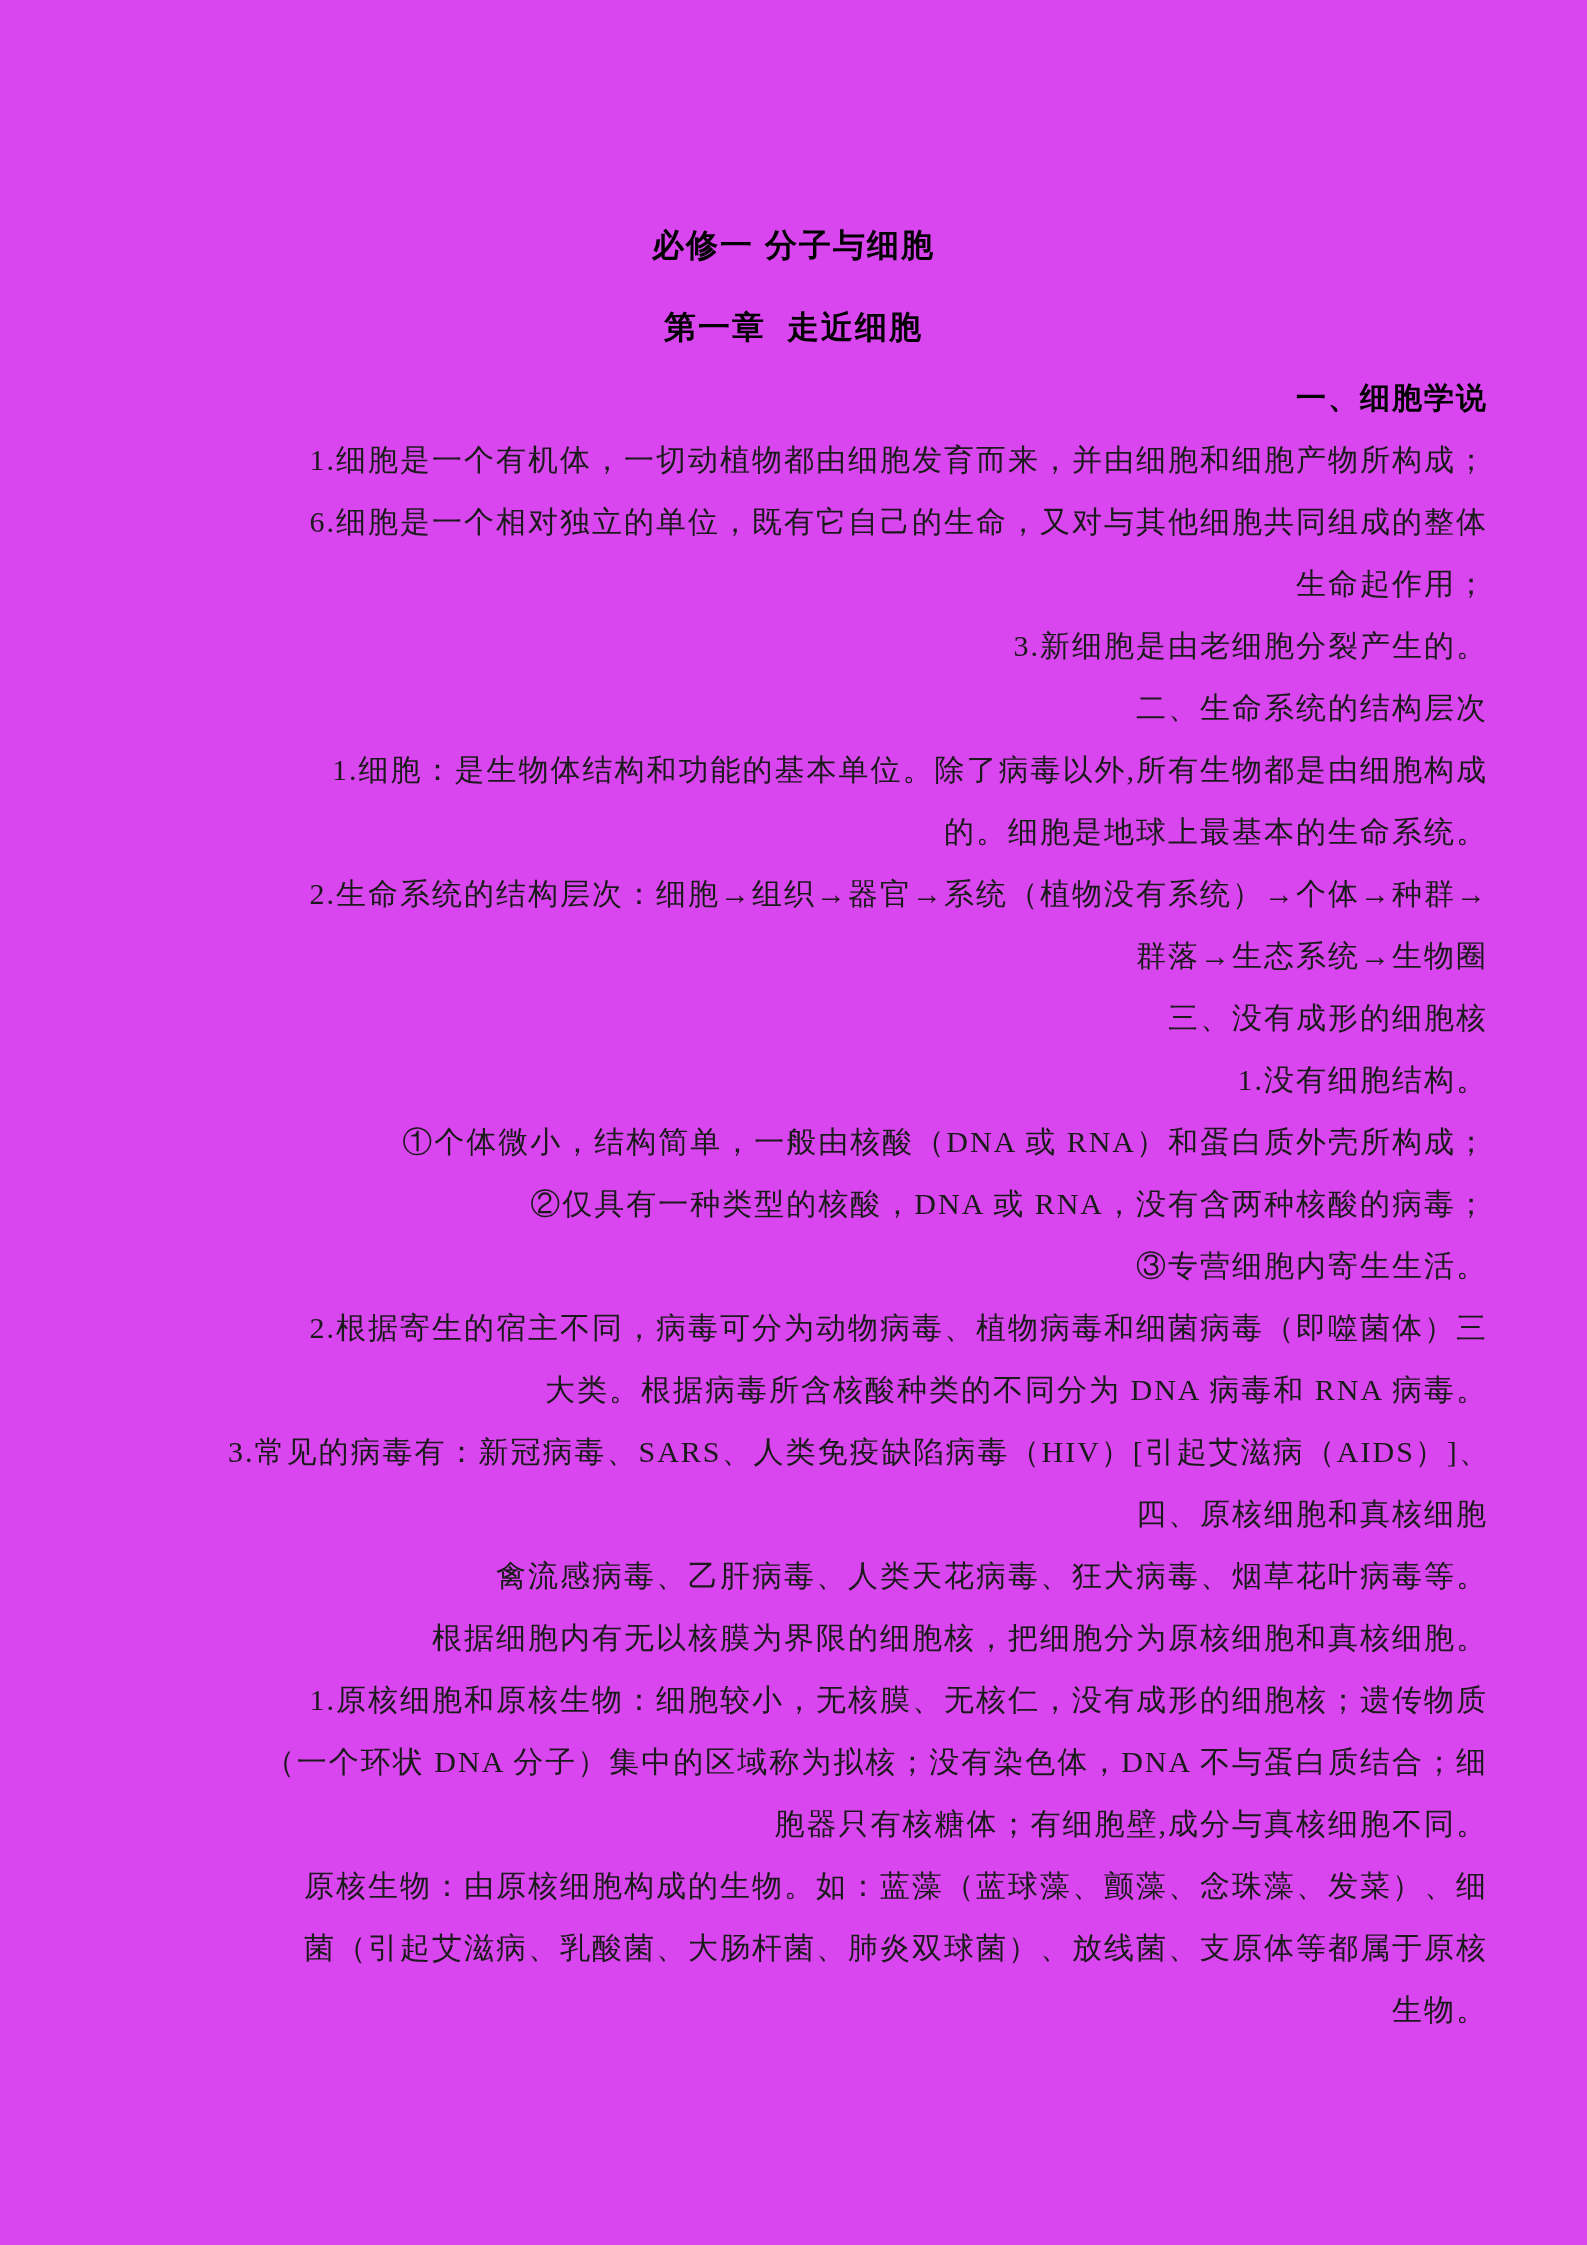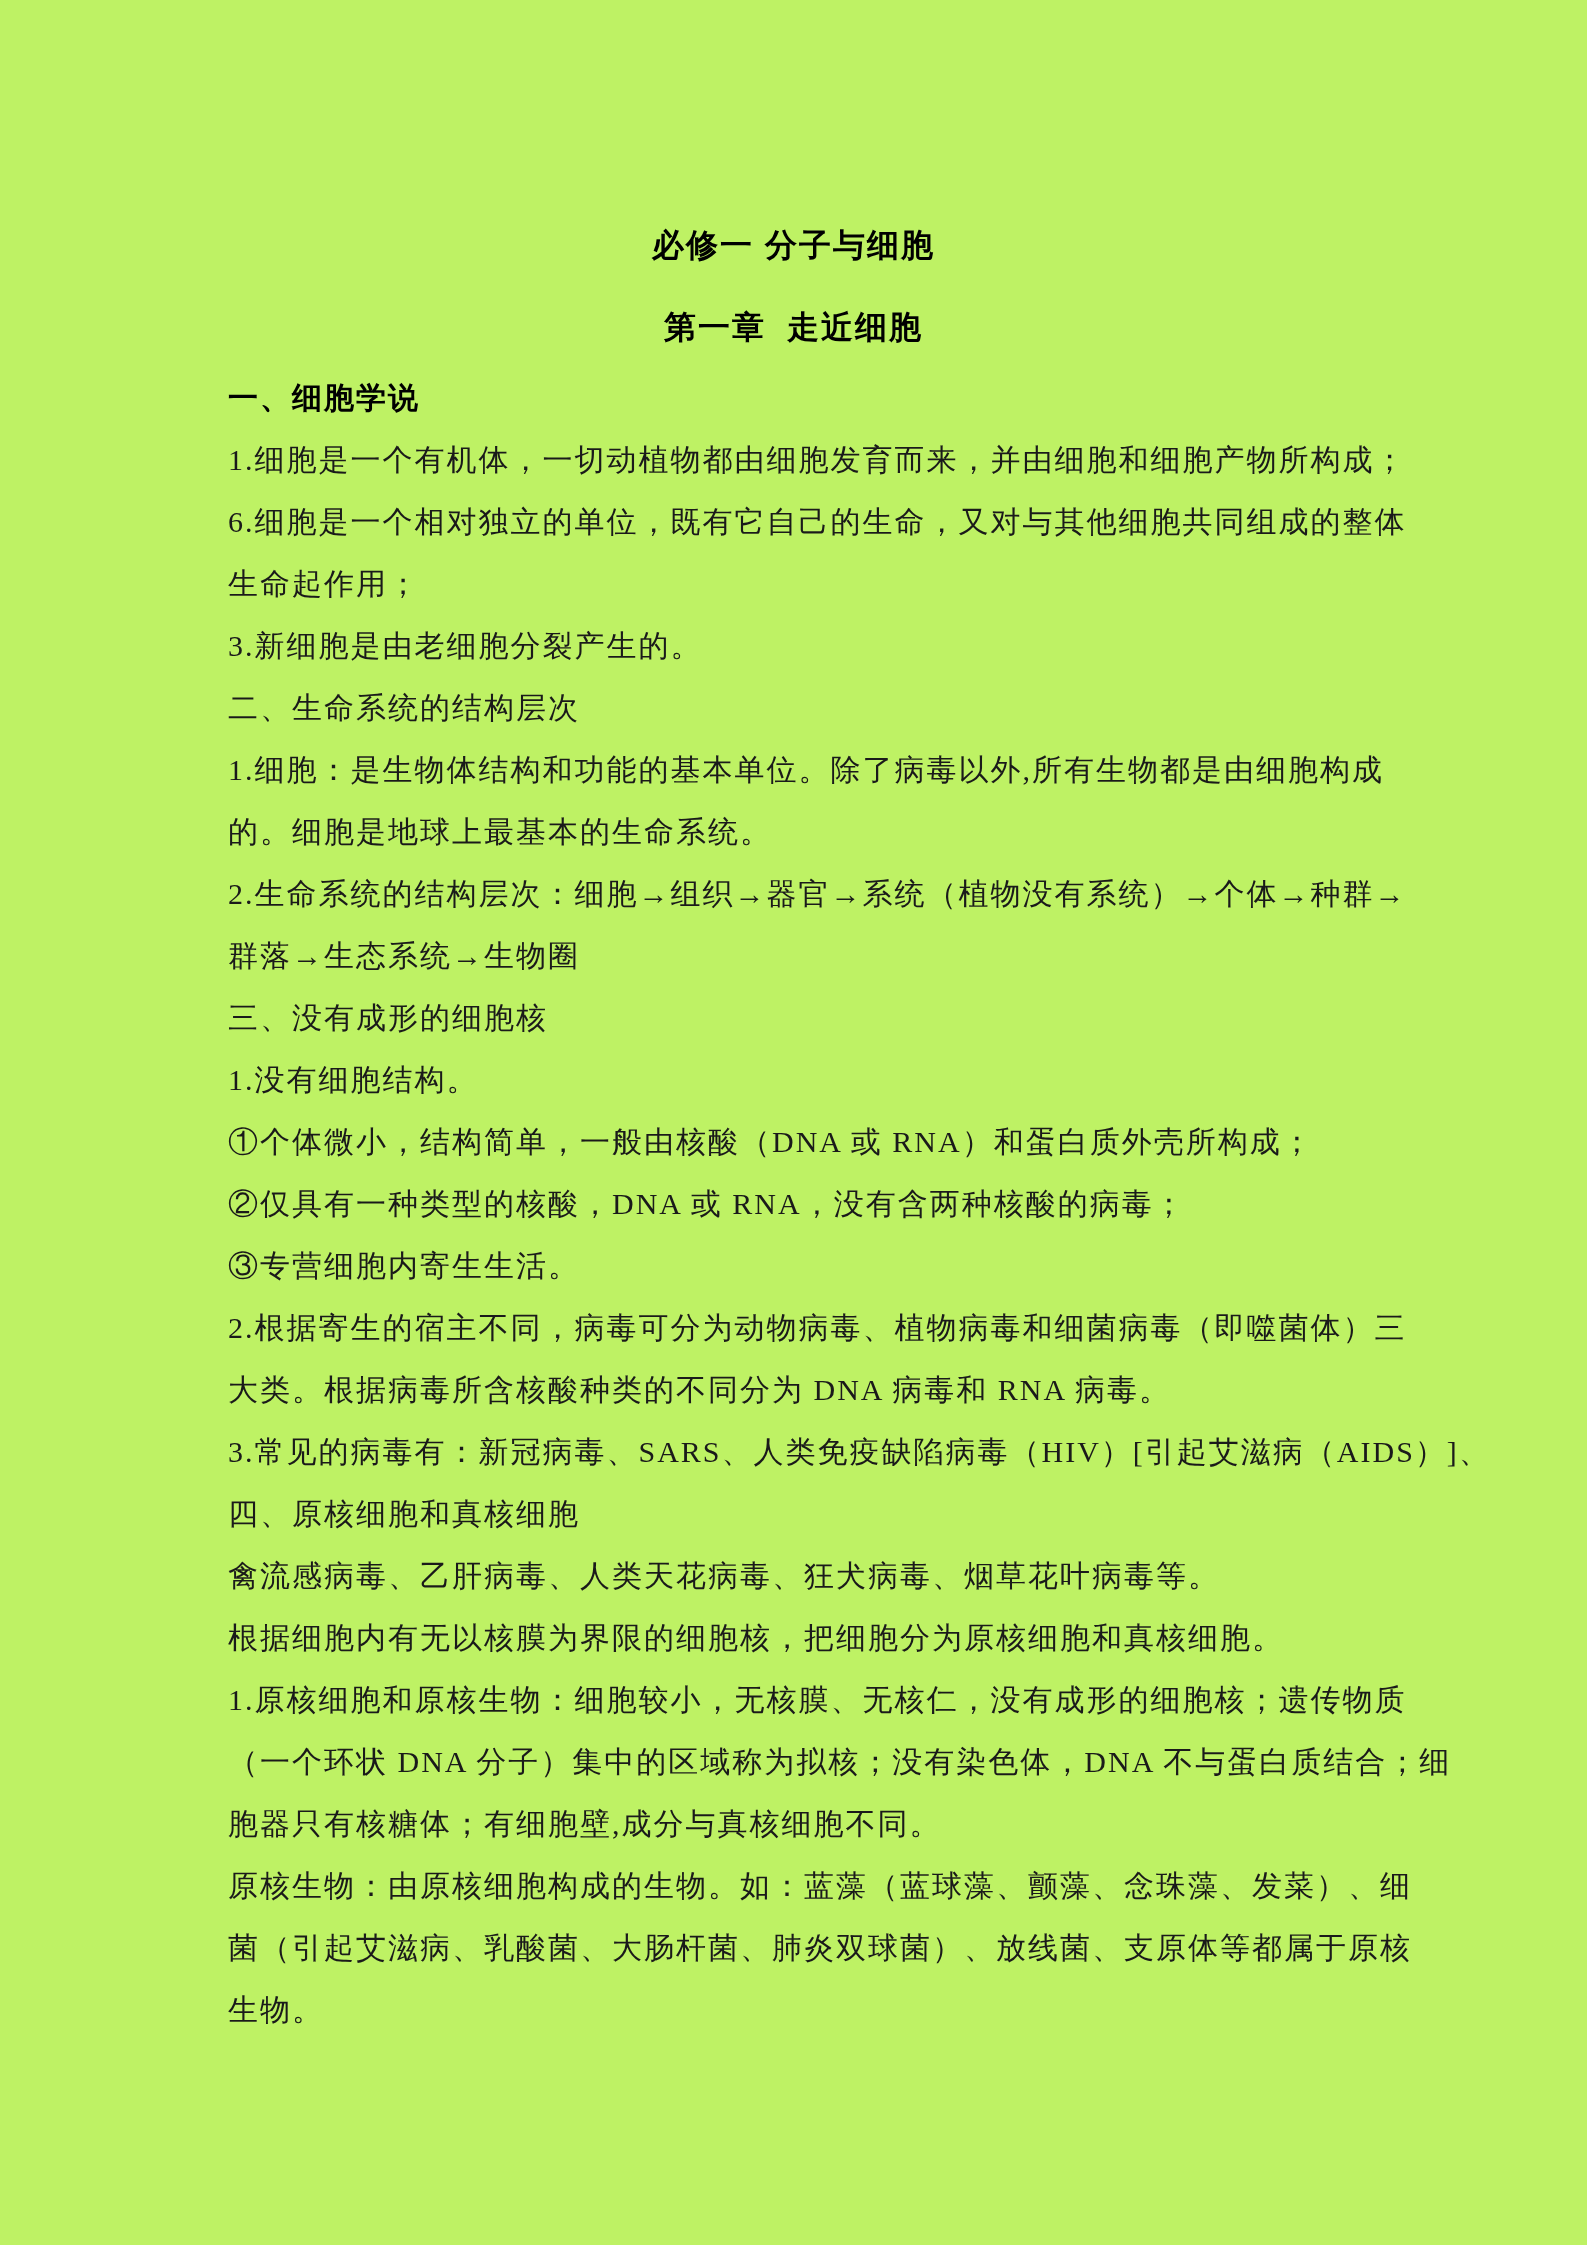--- a/index.html
+++ b/index.html
@@ -11,21 +11,21 @@
     height: 2245px;
     background: #ffffff;
     position: relative;
     font-family: "Liberation Serif", "DejaVu Serif", serif;
     color: #1a1a1a;
     overflow: hidden;
   }
   .doc-page {
     position: absolute;
     inset: 0;
-    background: #bef264;
+    background: #d946ef;
   }
   .main-title {
     position: absolute;
     top: 227px;
     left: 0;
     width: 1587px;
     text-align: center;
     font-family: "Liberation Sans", "DejaVu Sans", sans-serif;
     font-weight: bold;
     font-size: 32px;
@@ -54,20 +54,21 @@
     left: 228px;
     width: 1260px;
   }
   .line {
     height: 62px;
     line-height: 62px;
     font-size: 30px;
     letter-spacing: 2px;
     white-space: nowrap;
     color: #1a1a1a;
+    text-align: right;
   }
   .line.bold {
     font-family: "Liberation Sans", "DejaVu Sans", sans-serif;
     font-weight: bold;
     color: #000000;
   }
 </style>
 </head>
 <body>
 

